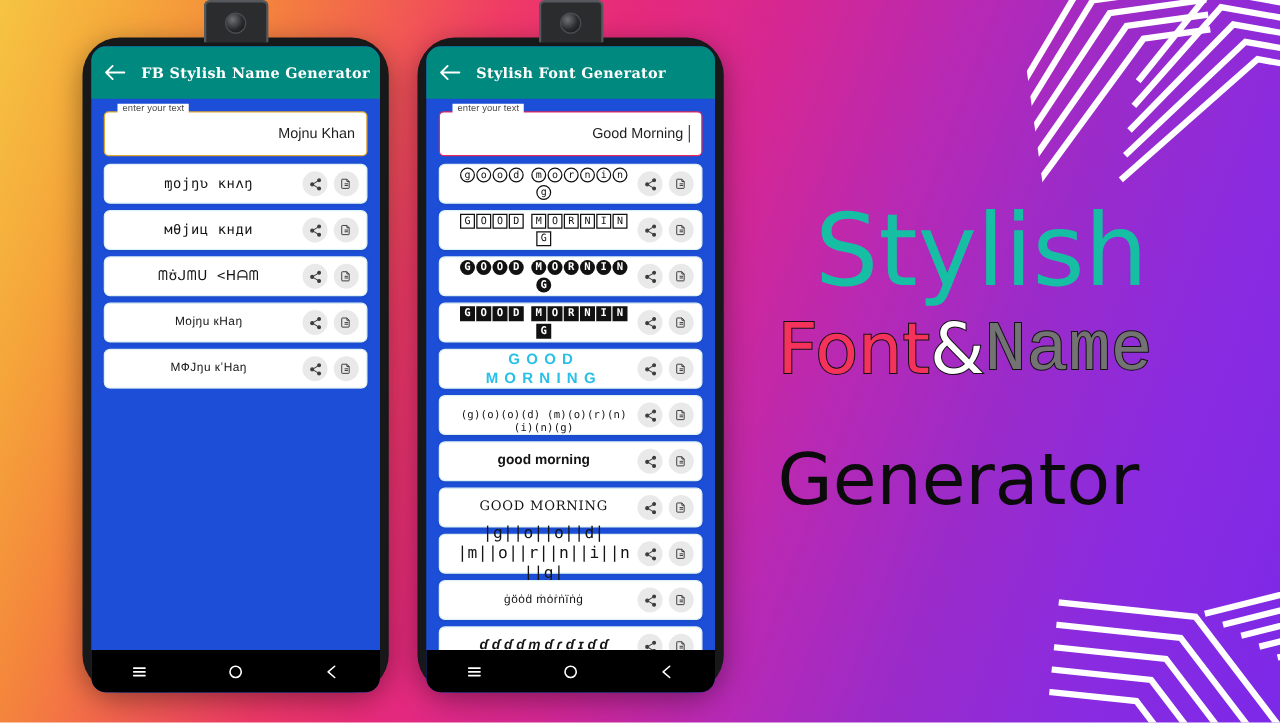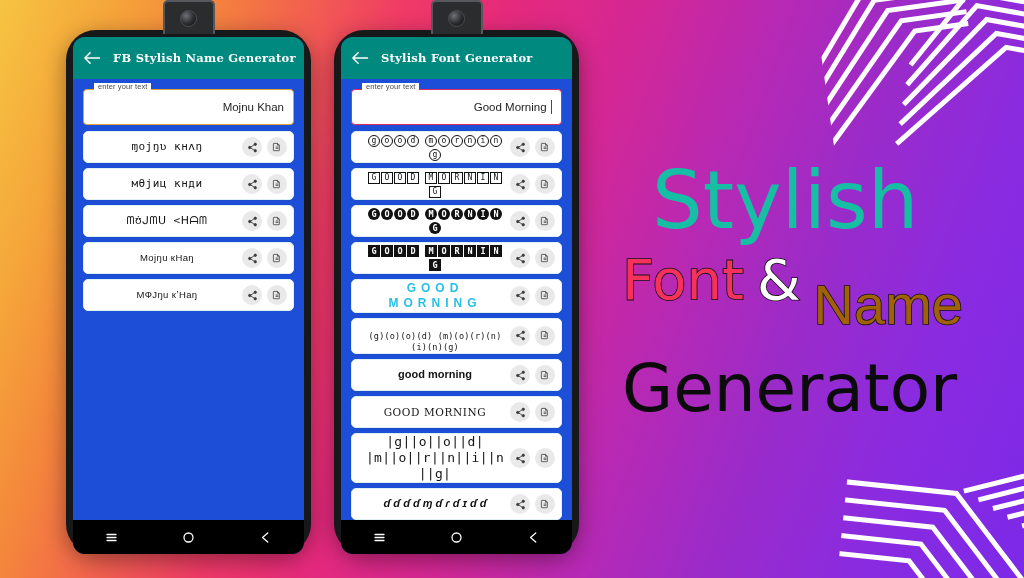--- a/index.html
+++ b/index.html
@@ -182,43 +182,42 @@
   
   .promo { position:absolute; right:0; top:0; width:420px; height:100%; }
   .promo-line { position:absolute; white-space:nowrap; line-height:1; }
   .promo-stylish {
     top:116px; left:48px;
     font-size:80px; color:#16bfa4;
     font-family:"DejaVu Sans", sans-serif;
     font-weight:normal;
     margin-top:45px;
   }
-  .promo-row2 { top:252px; left:18px; display:flex; align-items:flex-start; gap:13px; }
+  .promo-row2 { top:252px; left:18px; display:flex; align-items:center; }
   .promo-font {
     font-size:56px; color:#f4325c;
     font-family:"DejaVu Sans", sans-serif;
     -webkit-text-stroke:1.6px #111;
     paint-order:stroke fill;
   }
   .promo-amp {
     font-size:56px; color:#ffffff;
     font-family:"DejaVu Sans", sans-serif;
     -webkit-text-stroke:1.6px #111;
     paint-order:stroke fill;
   }
   .promo-name {
-    font-size:56px; color:#a16207;
-    font-family:Liberation Sans, sans-serif;
+    font-size:56px; color:#737373;
+    font-family:Liberation Mono, monospace;
     -webkit-text-stroke:1.6px #111;
     paint-order:stroke fill;
-    margin-top:25px;
   }
   .promo-generator {
     top:356px; left:18px;
-    font-size:66px; color:#0b0b0b;
+    font-size:57px; color:#0b0b0b;
     font-family:"DejaVu Sans", sans-serif;
   }
 </style>
 </head>
 <body>
 
 <svg class="deco deco-tr" viewBox="0 0 230 190">
   <g fill="none" stroke="#ffffff" stroke-width="5">
     <path d="M-10 105 L60 20 L150 20"></path>
     <path d="M-10 85 L50 10 L150 10"></path>
@@ -659,20 +658,45 @@
                 <g fill="none" stroke="#3c3c3c" stroke-width="1.7">
                   <path d="M4 3 h8 l4 4 v11 a1 1 0 0 1 -1 1 H4 a1 1 0 0 1 -1 -1 V4 a1 1 0 0 1 1 -1 z"></path>
                   <path d="M12 3 v4 h4"></path>
                   <path d="M8 11 h6 M8 14 h6"></path>
                 </g>
               </svg>
             </span>
           </div>
         </div>
         <div class="list-item">
+          <div class="item-text st-small">ġöȯḋ ṁȯṙṅïṅġ</div>
+          <div class="item-actions">
+            <span class="act">
+              <svg viewBox="0 0 24 24">
+                <g fill="none" stroke="#3c3c3c" stroke-width="1.8">
+                  <circle cx="18" cy="5" r="2.6" fill="#3c3c3c"></circle>
+                  <circle cx="6" cy="12" r="2.6" fill="#3c3c3c"></circle>
+                  <circle cx="18" cy="19" r="2.6" fill="#3c3c3c"></circle>
+                  <path d="M8.4 10.7 L15.6 6.3"></path>
+                  <path d="M8.4 13.3 L15.6 17.7"></path>
+                </g>
+              </svg>
+            </span>
+            <span class="act">
+              <svg viewBox="0 0 24 24">
+                <g fill="none" stroke="#3c3c3c" stroke-width="1.7">
+                  <path d="M4 3 h8 l4 4 v11 a1 1 0 0 1 -1 1 H4 a1 1 0 0 1 -1 -1 V4 a1 1 0 0 1 1 -1 z"></path>
+                  <path d="M12 3 v4 h4"></path>
+                  <path d="M8 11 h6 M8 14 h6"></path>
+                </g>
+              </svg>
+            </span>
+          </div>
+        </div>
+        <div class="list-item">
           <div class="item-text st-italic">ɗ ɗ ɗ ɗ ɱ ɗ ɾ ɗ ɪ ɗ ɗ</div>
           <div class="item-actions">
             <span class="act">
               <svg viewBox="0 0 24 24">
                 <g fill="none" stroke="#3c3c3c" stroke-width="1.8">
                   <circle cx="18" cy="5" r="2.6" fill="#3c3c3c"></circle>
                   <circle cx="6" cy="12" r="2.6" fill="#3c3c3c"></circle>
                   <circle cx="18" cy="19" r="2.6" fill="#3c3c3c"></circle>
                   <path d="M8.4 10.7 L15.6 6.3"></path>
                   <path d="M8.4 13.3 L15.6 17.7"></path>

